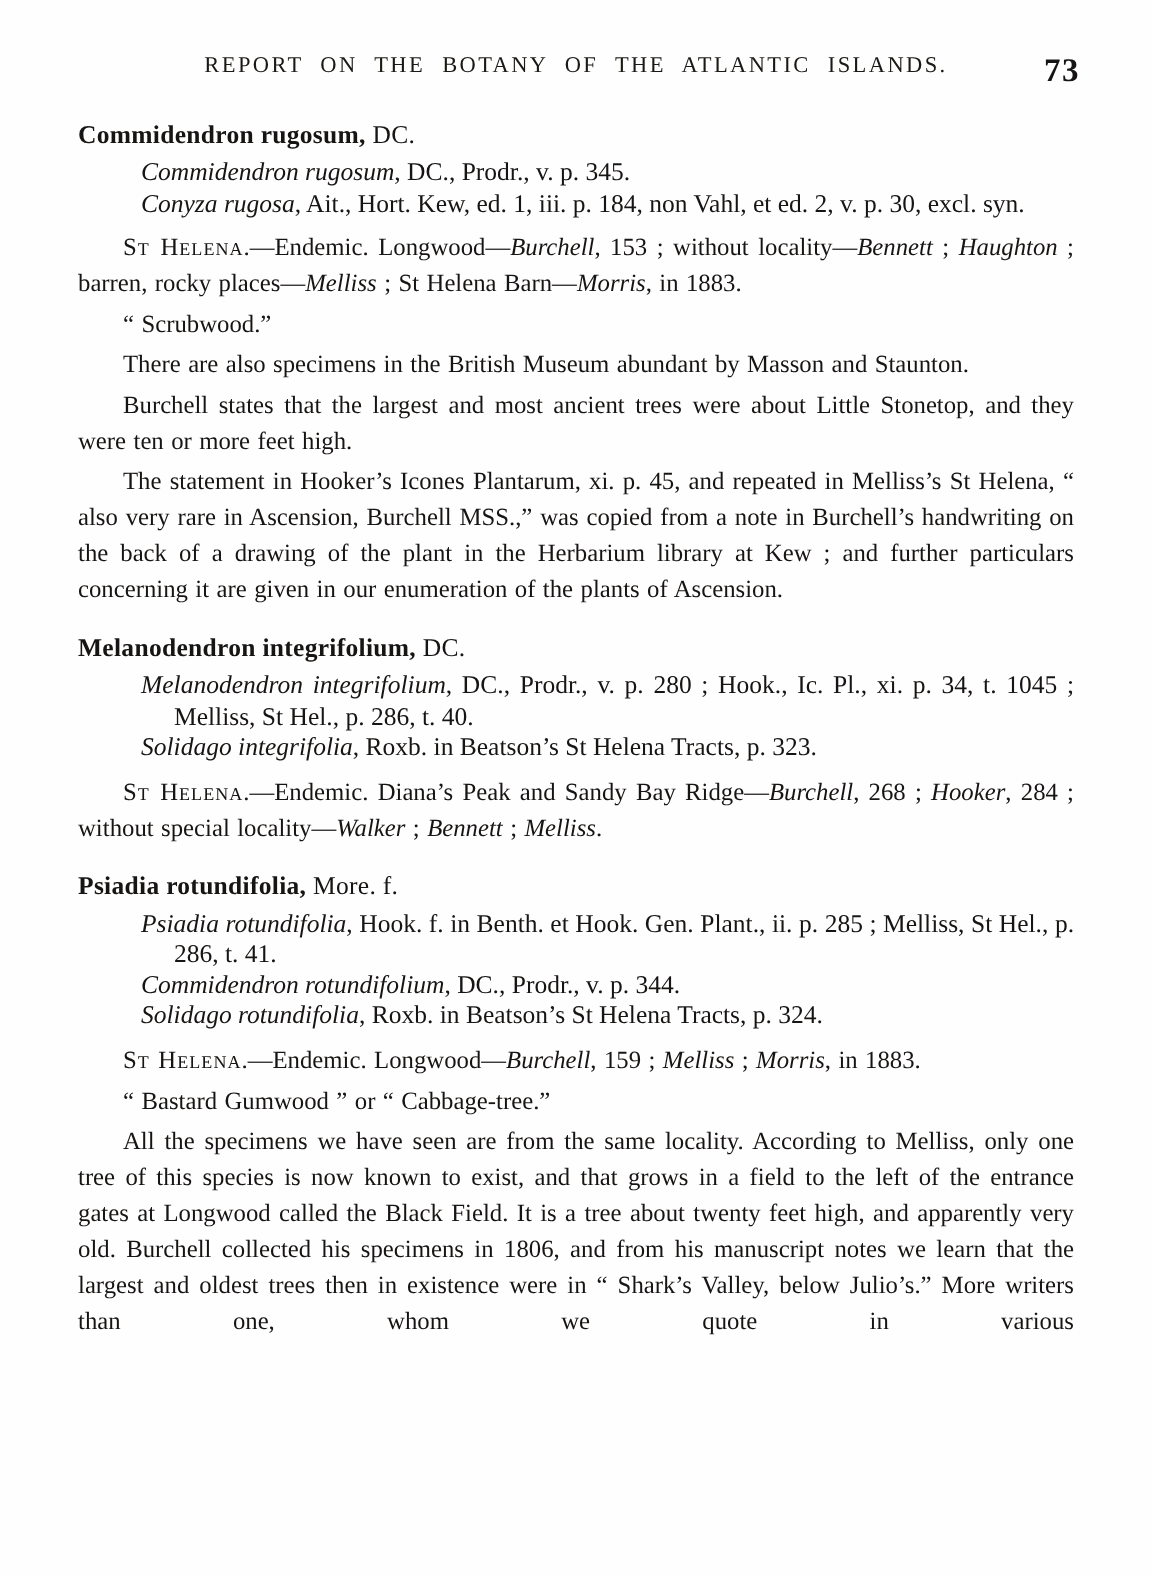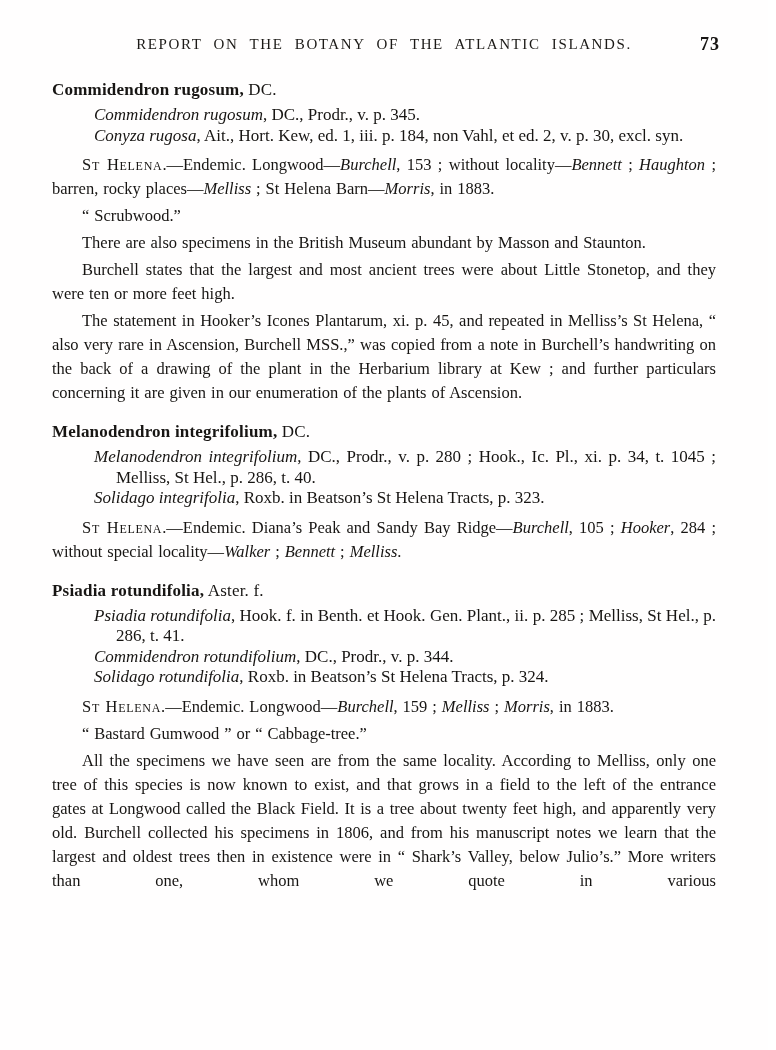--- a/index.html
+++ b/index.html
@@ -11,21 +11,21 @@
     font-family: "Liberation Serif", "DejaVu Serif", serif;
     overflow: hidden; position: relative;
   }
   .running-head { position: relative; height: 20px; margin-bottom: 24px; }
   .head-title {
     text-align: center; font-size: 15px; letter-spacing: 1.6px;
     word-spacing: 6px; color: #1b1916;
   }
   .page-num {
     position: absolute; top: -2px; right: -4px;
-    font-size: 18px; font-weight: bold; letter-spacing: 1px;
+    font-size: 22px; font-weight: bold; letter-spacing: 1px;
   }
   .species { margin-top: 17px; }
   .species:first-of-type { margin-top: 0; }
   .species-heading {
     font-size: 17px; font-weight: normal; margin: 0 0 5px 0; letter-spacing: 0.2px;
   }
   .synonymy { margin-bottom: 7px; }
   .syn {
     font-size: 17px; line-height: 20.5px; margin: 0;
     padding-left: 64px; text-indent: -22px; text-align: justify;
@@ -61,25 +61,25 @@
     <p class="para"><span>Burchell states that the largest and most ancient trees were about Little Stonetop, and they were ten or more feet high.</span></p>
     <p class="para"><span>The statement in Hooker’s Icones Plantarum, xi. p. 45, and repeated in Melliss’s St Helena, “ also very rare in Ascension, Burchell MSS.,” was copied from a note in Burchell’s handwriting on the back of a drawing of the plant in the Herbarium library at Kew ; and further particulars concerning it are given in our enumeration of the plants of Ascension.</span></p>
   </section>
 
   <section class="species">
     <h2 class="species-heading"><span class="bd">Melanodendron integrifolium,</span><span> DC.</span></h2>
     <div class="synonymy">
       <p class="syn"><span class="it">Melanodendron integrifolium</span><span>, DC., Prodr., v. p. 280 ; Hook., Ic. Pl., xi. p. 34, t. 1045 ; Melliss, St Hel., p. 286, t. 40.</span></p>
       <p class="syn"><span class="it">Solidago integrifolia</span><span>, Roxb. in Beatson’s St Helena Tracts, p. 323.</span></p>
     </div>
-    <p class="para"><span class="sc">St Helena</span><span>.—Endemic.  Diana’s Peak and Sandy Bay Ridge—</span><span class="it">Burchell</span><span>, 105 ; </span><span class="it">Hooker</span><span>, 284 ; without special locality—</span><span class="it">Walker</span><span> ; </span><span class="it">Bennett</span><span> ; </span><span class="it">Melliss</span><span>.</span></p>
+    <p class="para"><span class="sc">St Helena</span><span>.—Endemic.  Diana’s Peak and Sandy Bay Ridge—</span><span class="it">Burchell</span><span>, 268 ; </span><span class="it">Hooker</span><span>, 284 ; without special locality—</span><span class="it">Walker</span><span> ; </span><span class="it">Bennett</span><span> ; </span><span class="it">Melliss</span><span>.</span></p>
   </section>
 
   <section class="species">
-    <h2 class="species-heading"><span class="bd">Psiadia rotundifolia,</span><span> Aster. f.</span></h2>
+    <h2 class="species-heading"><span class="bd">Psiadia rotundifolia,</span><span> More. f.</span></h2>
     <div class="synonymy">
       <p class="syn"><span class="it">Psiadia rotundifolia</span><span>, Hook. f. in Benth. et Hook. Gen. Plant., ii. p. 285 ; Melliss, St Hel., p. 286, t. 41.</span></p>
       <p class="syn"><span class="it">Commidendron rotundifolium</span><span>, DC., Prodr., v. p. 344.</span></p>
       <p class="syn"><span class="it">Solidago rotundifolia</span><span>, Roxb. in Beatson’s St Helena Tracts, p. 324.</span></p>
     </div>
     <p class="para"><span class="sc">St Helena</span><span>.—Endemic.  Longwood—</span><span class="it">Burchell</span><span>, 159 ; </span><span class="it">Melliss</span><span> ; </span><span class="it">Morris</span><span>, in 1883.</span></p>
     <p class="para"><span>“ Bastard Gumwood ” or “ Cabbage-tree.”</span></p>
     <p class="para pagebreak"><span>All the specimens we have seen are from the same locality.  According to Melliss, only one tree of this species is now known to exist, and that grows in a field to the left of the entrance gates at Longwood called the Black Field.  It is a tree about twenty feet high, and apparently very old.  Burchell collected his specimens in 1806, and from his manuscript notes we learn that the largest and oldest trees then in existence were in “ Shark’s Valley, below Julio’s.”  More writers than one, whom we quote in various</span></p>
   </section>
 

